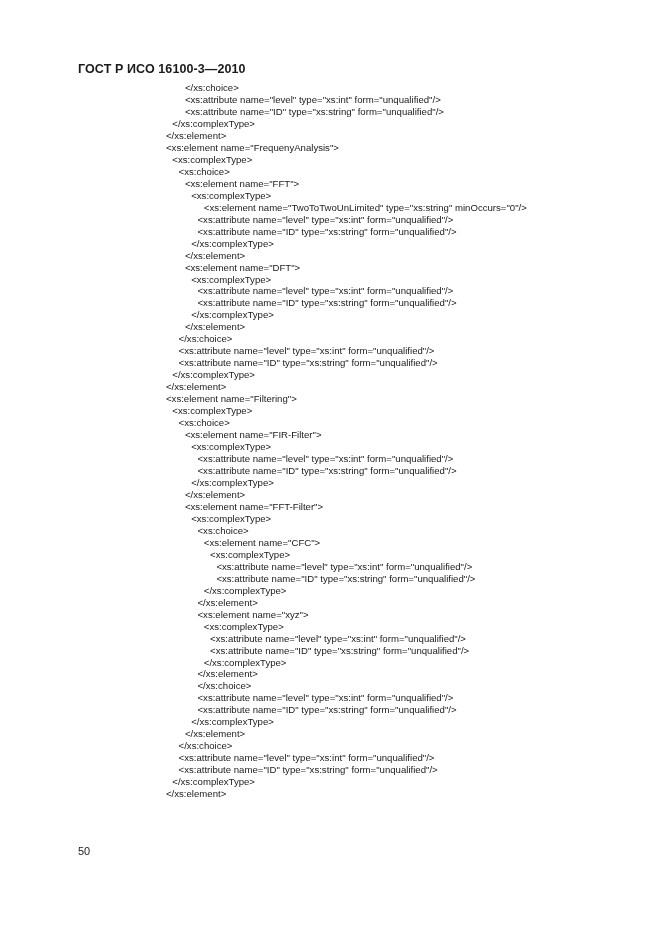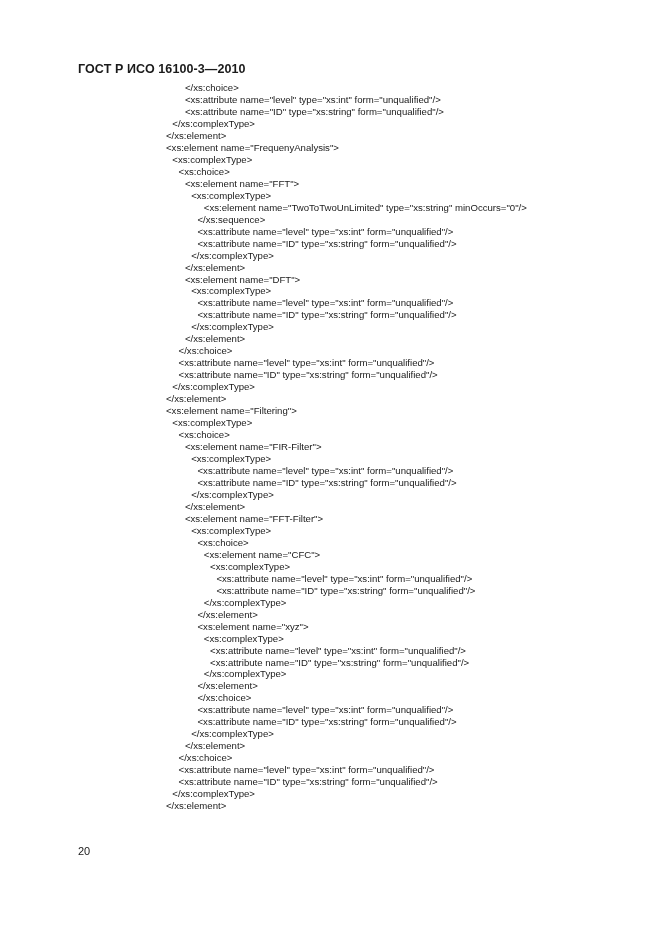--- a/index.html
+++ b/index.html
@@ -19,21 +19,20 @@
     <li style="padding-left: 18.9px;">&lt;xs:attribute name="level" type="xs:int" form="unqualified"/&gt;</li>
     <li style="padding-left: 18.9px;">&lt;xs:attribute name="ID" type="xs:string" form="unqualified"/&gt;</li>
     <li style="padding-left: 6.3px;">&lt;/xs:complexType&gt;</li>
     <li style="padding-left: 0px;">&lt;/xs:element&gt;</li>
     <li style="padding-left: 0px;">&lt;xs:element name="FrequenyAnalysis"&gt;</li>
     <li style="padding-left: 6.3px;">&lt;xs:complexType&gt;</li>
     <li style="padding-left: 12.6px;">&lt;xs:choice&gt;</li>
     <li style="padding-left: 18.9px;">&lt;xs:element name="FFT"&gt;</li>
     <li style="padding-left: 25.2px;">&lt;xs:complexType&gt;</li>
     <li style="padding-left: 37.8px;">&lt;xs:element name="TwoToTwoUnLimited" type="xs:string" minOccurs="0"/&gt;</li>
-    <li style="padding-left: 31.5px;">&lt;/xs:sequence&gt;</li>
     <li style="padding-left: 31.5px;">&lt;xs:attribute name="level" type="xs:int" form="unqualified"/&gt;</li>
     <li style="padding-left: 31.5px;">&lt;xs:attribute name="ID" type="xs:string" form="unqualified"/&gt;</li>
     <li style="padding-left: 25.2px;">&lt;/xs:complexType&gt;</li>
     <li style="padding-left: 18.9px;">&lt;/xs:element&gt;</li>
     <li style="padding-left: 18.9px;">&lt;xs:element name="DFT"&gt;</li>
     <li style="padding-left: 25.2px;">&lt;xs:complexType&gt;</li>
     <li style="padding-left: 31.5px;">&lt;xs:attribute name="level" type="xs:int" form="unqualified"/&gt;</li>
     <li style="padding-left: 31.5px;">&lt;xs:attribute name="ID" type="xs:string" form="unqualified"/&gt;</li>
     <li style="padding-left: 25.2px;">&lt;/xs:complexType&gt;</li>
     <li style="padding-left: 18.9px;">&lt;/xs:element&gt;</li>
@@ -71,13 +70,13 @@
     <li style="padding-left: 31.5px;">&lt;xs:attribute name="ID" type="xs:string" form="unqualified"/&gt;</li>
     <li style="padding-left: 25.2px;">&lt;/xs:complexType&gt;</li>
     <li style="padding-left: 18.9px;">&lt;/xs:element&gt;</li>
     <li style="padding-left: 12.6px;">&lt;/xs:choice&gt;</li>
     <li style="padding-left: 12.6px;">&lt;xs:attribute name="level" type="xs:int" form="unqualified"/&gt;</li>
     <li style="padding-left: 12.6px;">&lt;xs:attribute name="ID" type="xs:string" form="unqualified"/&gt;</li>
     <li style="padding-left: 6.3px;">&lt;/xs:complexType&gt;</li>
     <li>&lt;/xs:element&gt;</li>
   </ul>
 
-<div class="page-num">20</div>
+<div class="page-num">50</div>
 
 </body></html>

